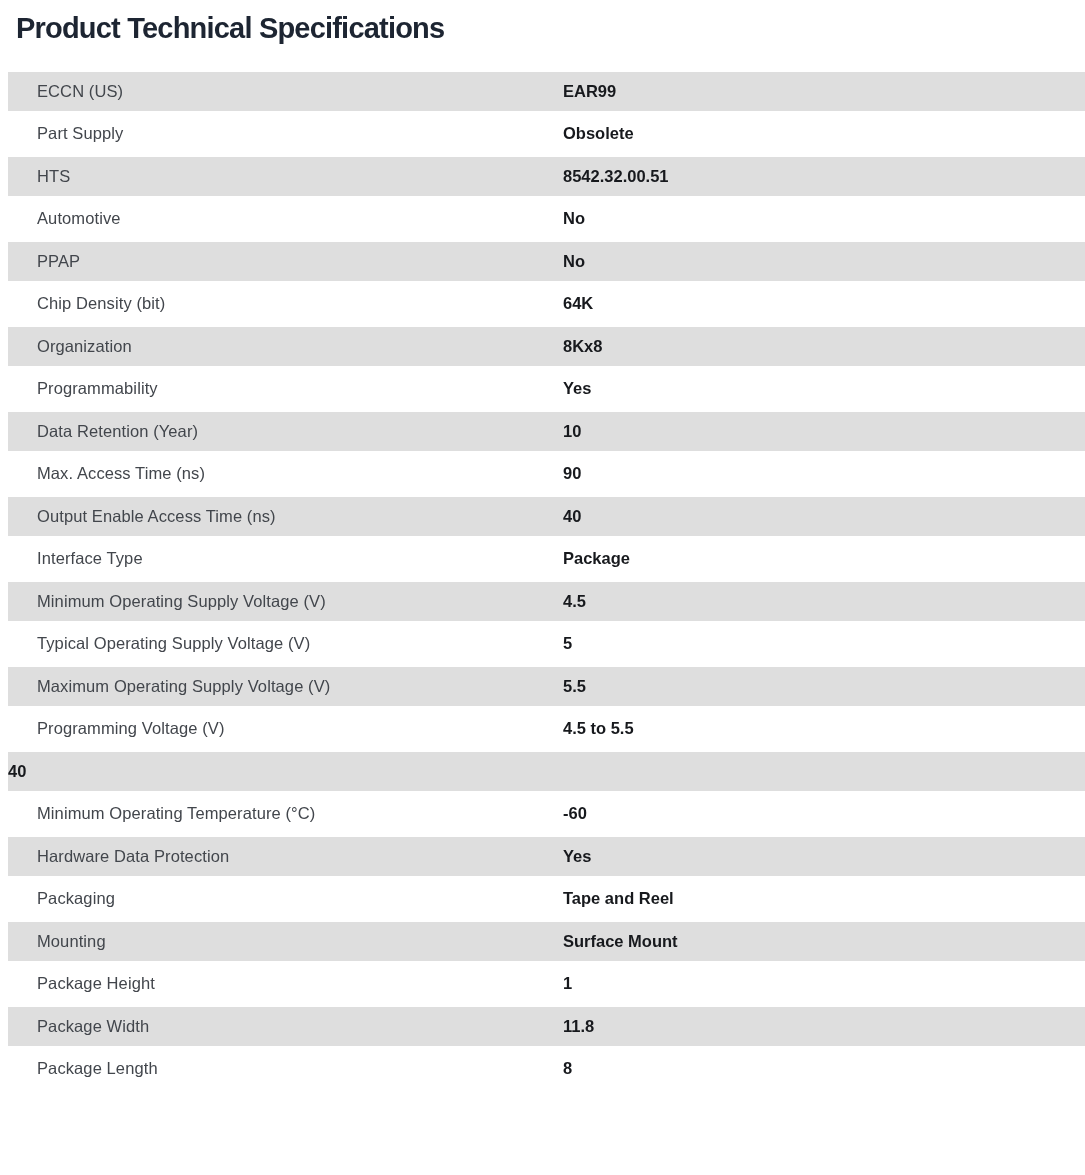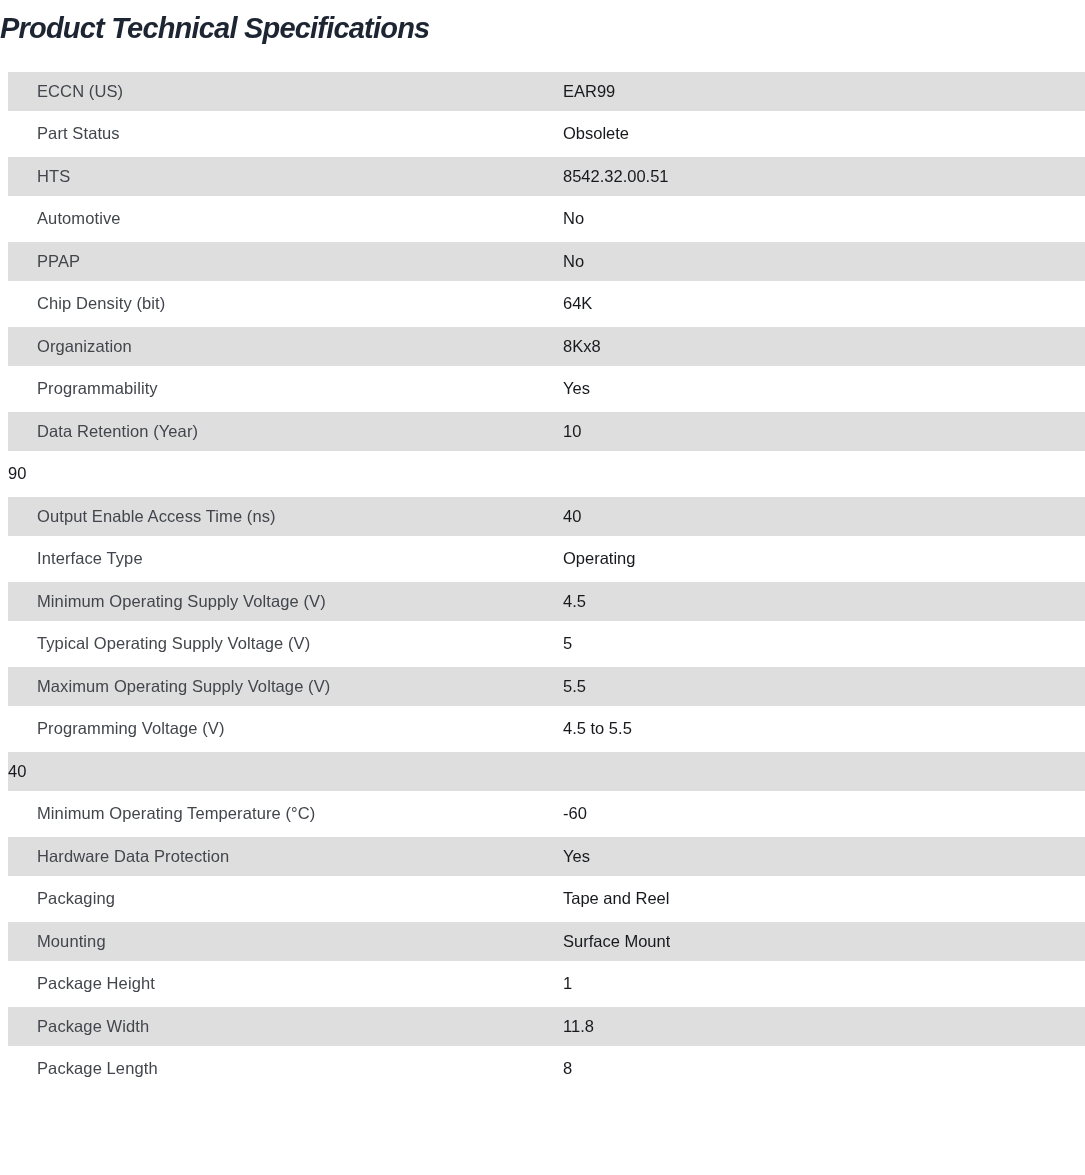--- a/index.html
+++ b/index.html
@@ -10,29 +10,28 @@
     width: 1085px;
     height: 1175px;
     overflow: hidden;
     background: var(--page-bg, #ffffff);
     font-family: "Liberation Sans", sans-serif;
     position: relative;
   }
   .page-title {
     position: absolute;
     top: 6px;
-    left: 0;
+    left: 16px;
     margin: 0;
     font-size: 29px;
     line-height: 44px;
     font-weight: 700;
     letter-spacing: -0.8px;
     color: var(--title-color, #1d2532);
     white-space: nowrap;
-    font-style: italic;
   }
   .spec-table {
     position: absolute;
     top: 70px;
     left: 8px;
     right: 0;
   }
   .row {
     display: flex;
     align-items: center;
@@ -53,38 +52,38 @@
     width: 555px;
     padding-left: 29px;
     box-sizing: border-box;
     flex: 0 0 555px;
     font-size: 16.5px;
     letter-spacing: 0.1px;
     color: var(--label-color, #42464c);
   }
   .cell.value {
     font-size: 16.5px;
-    font-weight: 400;
+    font-weight: 700;
     color: var(--value-color, #17191d);
   }
 </style>
 </head>
 <body>
 
 <main>
   <h1 class="page-title">Product Technical Specifications</h1>
 
   <div class="spec-table" id="spec-table">
   <div class="row striped">
     <div class="cell label">ECCN (US)</div>
     <div class="cell value">EAR99</div>
   </div>
 
   <div class="row">
-    <div class="cell label">Part Status</div>
+    <div class="cell label">Part Supply</div>
     <div class="cell value">Obsolete</div>
   </div>
 
   <div class="row striped">
     <div class="cell label">HTS</div>
     <div class="cell value">8542.32.00.51</div>
   </div>
 
   <div class="row">
     <div class="cell label">Automotive</div>
@@ -110,31 +109,32 @@
     <div class="cell label">Programmability</div>
     <div class="cell value">Yes</div>
   </div>
 
   <div class="row striped">
     <div class="cell label">Data Retention (Year)</div>
     <div class="cell value">10</div>
   </div>
 
   <div class="row">
+    <div class="cell label">Max. Access Time (ns)</div>
     <div class="cell value">90</div>
   </div>
 
   <div class="row striped">
     <div class="cell label">Output Enable Access Time (ns)</div>
     <div class="cell value">40</div>
   </div>
 
   <div class="row">
     <div class="cell label">Interface Type</div>
-    <div class="cell value">Operating</div>
+    <div class="cell value">Package</div>
   </div>
 
   <div class="row striped">
     <div class="cell label">Minimum Operating Supply Voltage (V)</div>
     <div class="cell value">4.5</div>
   </div>
 
   <div class="row">
     <div class="cell label">Typical Operating Supply Voltage (V)</div>
     <div class="cell value">5</div>

